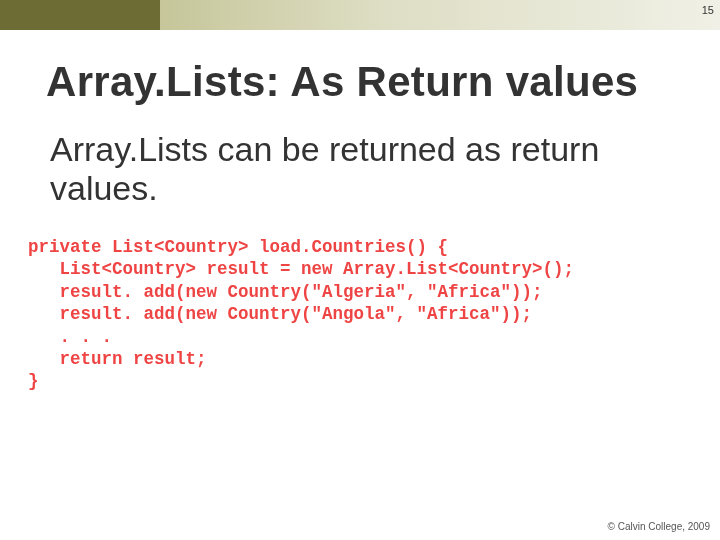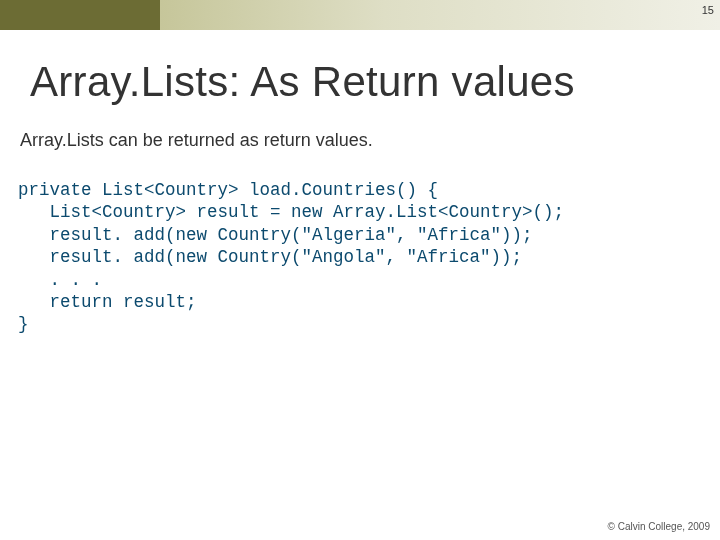--- a/index.html
+++ b/index.html
@@ -1,23 +1,23 @@
 <!DOCTYPE html>
 <html><head>
 <meta charset="utf-8">
 <style>
   * { margin: 0; padding: 0; box-sizing: border-box; }
   html, body { width: 720px; height: 540px; font-family: Arial, Helvetica, sans-serif; background: #fff; overflow: hidden; }
   .top-band { width: 100%; height: 30px; display: flex; }
   .band-left { flex: 0 0 160px; height: 30px; background: #6c6c34; }
   .band-right { flex: 1; height: 30px; background: linear-gradient(to right, #c6c69a 0%, #dedec5 40%, #f0f0e6 100%); position: relative; }
   .slide-number { position: absolute; right: 6px; top: 4px; font-size: 11px; color: #333; }
-  .slide-title { font-size: 42px; color: #333; font-weight: 400; padding: 28px 30px 24px 30px; letter-spacing: 0.3px; }
-  .subtitle { font-size: 18px; color: #333; padding: 0 34px 24px 20px; font-weight: 400; }
-  .code-block { font-family: "Courier New", Courier, monospace; font-size: 17.5px; font-weight: normal; color: #0c4a6e; padding: 4px 30px 0 18px; line-height: 1.28; white-space: pre; }
+  .slide-title { font-size: 42px; color: #333; font-weight: 700; padding: 28px 30px 24px 30px; letter-spacing: 0.3px; margin-left: 16px; }
+  .subtitle { font-size: 34px; color: #333; padding: 0 34px 24px 50px; font-weight: 400; }
+  .code-block { font-family: "Courier New", Courier, monospace; font-size: 17.5px; font-weight: bold; color: #ef4444; padding: 4px 30px 0 28px; line-height: 1.28; white-space: pre; }
   .footer { position: absolute; bottom: 8px; right: 10px; font-size: 10px; color: #555; margin-left: 20px; }
 </style>
 </head>
 <body>
 
 <div class="top-band">
   <div class="band-left"></div>
   <div class="band-right">
     <span class="slide-number">15</span>
   </div>

